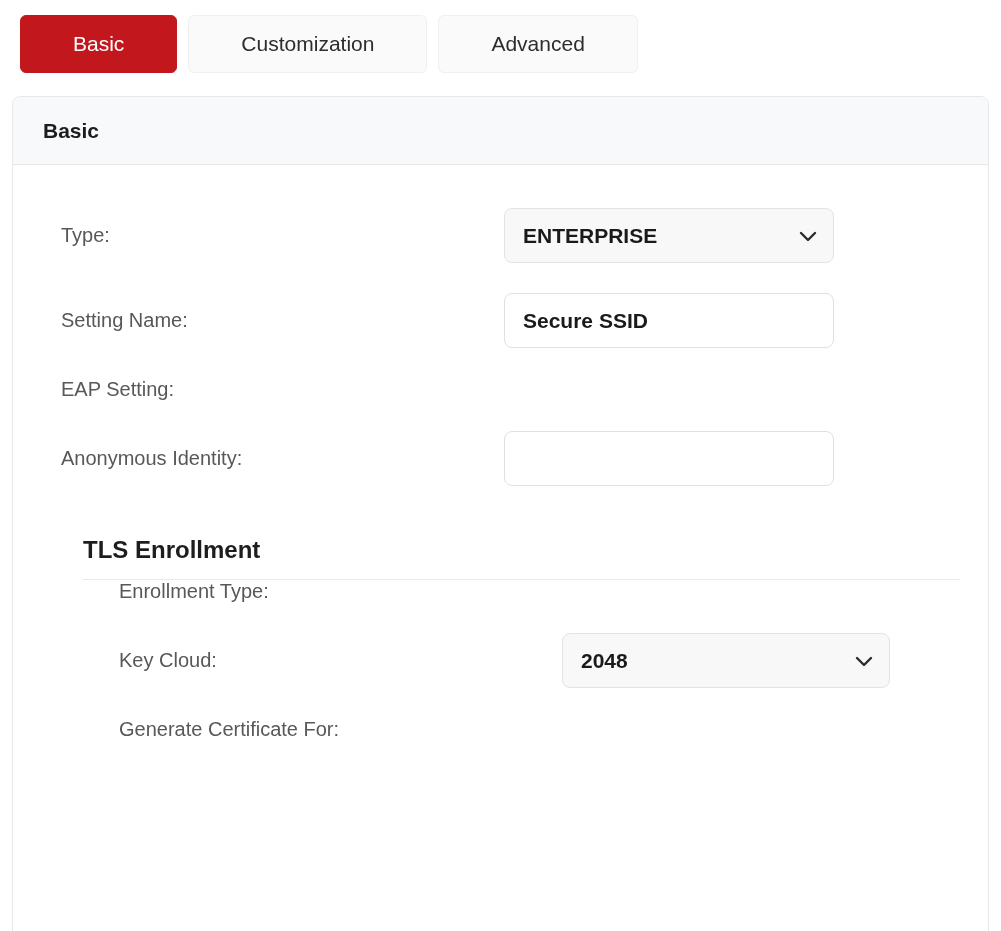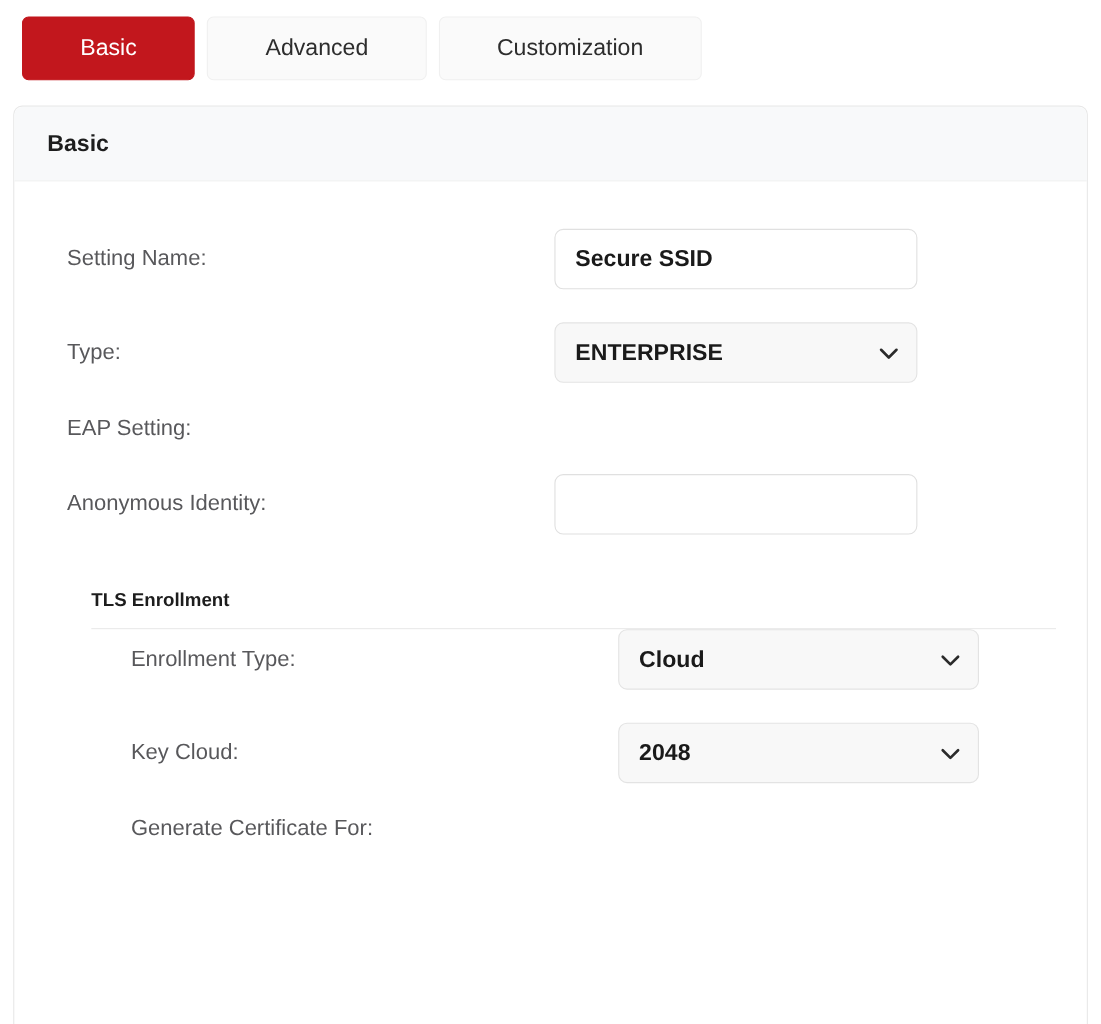--- a/index.html
+++ b/index.html
@@ -112,89 +112,81 @@
     position: absolute;
     right: 17px;
     top: 50%;
     margin-top: -5px;
     pointer-events: none;
   }
 
   
   .section { margin: 50px 28px 0 70px; }
   .section-title {
-    font-size: 17px;
+    font-size: 24px;
     font-weight: 700;
     color: #1d1d1d;
   }
   .divider {
     border: none;
     border-top: 1px solid #e9e9e9;
     margin: 15px 0 0 0;
   }
   .section .form-row { margin-left: 36px; }
   .section .form-row:first-of-type { margin-top: 40px; }
   .section .select-wrap { width: 328px; }
 </style>
 </head>
 <body>
 
 <div class="tabs">
   <button class="tab active">Basic</button>
+  <button class="tab">Customization</button>
   <button class="tab">Advanced</button>
-  <button class="tab">Customization</button>
 </div>
 
 <div class="card">
   <div class="card-header">
     <span class="panel-title">Basic</span>
   </div>
 
   <div class="card-body">
-
-    <div class="form-row">
-      <label class="field-label">Setting Name:</label>
-      <input class="text-input" type="text" value="Secure SSID" style="">
-    </div>
 
     <div class="form-row">
       <label class="field-label">Type:</label>
       <span class="select-wrap">
         <select>
           <option>ENTERPRISE</option>
         </select>
         <svg class="chevron" width="18" height="11" viewBox="0 0 18 11">
           <path d="M2 2 L9 9 L16 2" fill="none" stroke="#2b2b2b" stroke-width="2.4" stroke-linecap="round" stroke-linejoin="round"></path>
         </svg>
       </span>
     </div>
 
     <div class="form-row">
+      <label class="field-label">Setting Name:</label>
+      <input class="text-input" type="text" value="Secure SSID" style="">
+    </div>
+
+    <div class="form-row">
       <label class="field-label">EAP Setting:</label>
     </div>
 
     <div class="form-row">
       <label class="field-label">Anonymous Identity:</label>
       <input class="text-input" type="text" value="" style="">
     </div>
 
     <div class="section">
       <div class="section-title">TLS Enrollment</div>
       <hr class="divider">
 
       <div class="form-row">
         <label class="field-label">Enrollment Type:</label>
-        <span class="select-wrap">
-          <select>
-            <option>Cloud</option>
-          </select>
-          <svg class="chevron" width="18" height="11" viewBox="0 0 18 11">
-            <path d="M2 2 L9 9 L16 2" fill="none" stroke="#2b2b2b" stroke-width="2.4" stroke-linecap="round" stroke-linejoin="round"></path>
-          </svg>
-        </span>
       </div>
 
       <div class="form-row">
         <label class="field-label">Key Cloud:</label>
         <span class="select-wrap">
           <select>
             <option>2048</option>
           </select>
           <svg class="chevron" width="18" height="11" viewBox="0 0 18 11">
             <path d="M2 2 L9 9 L16 2" fill="none" stroke="#2b2b2b" stroke-width="2.4" stroke-linecap="round" stroke-linejoin="round"></path>

